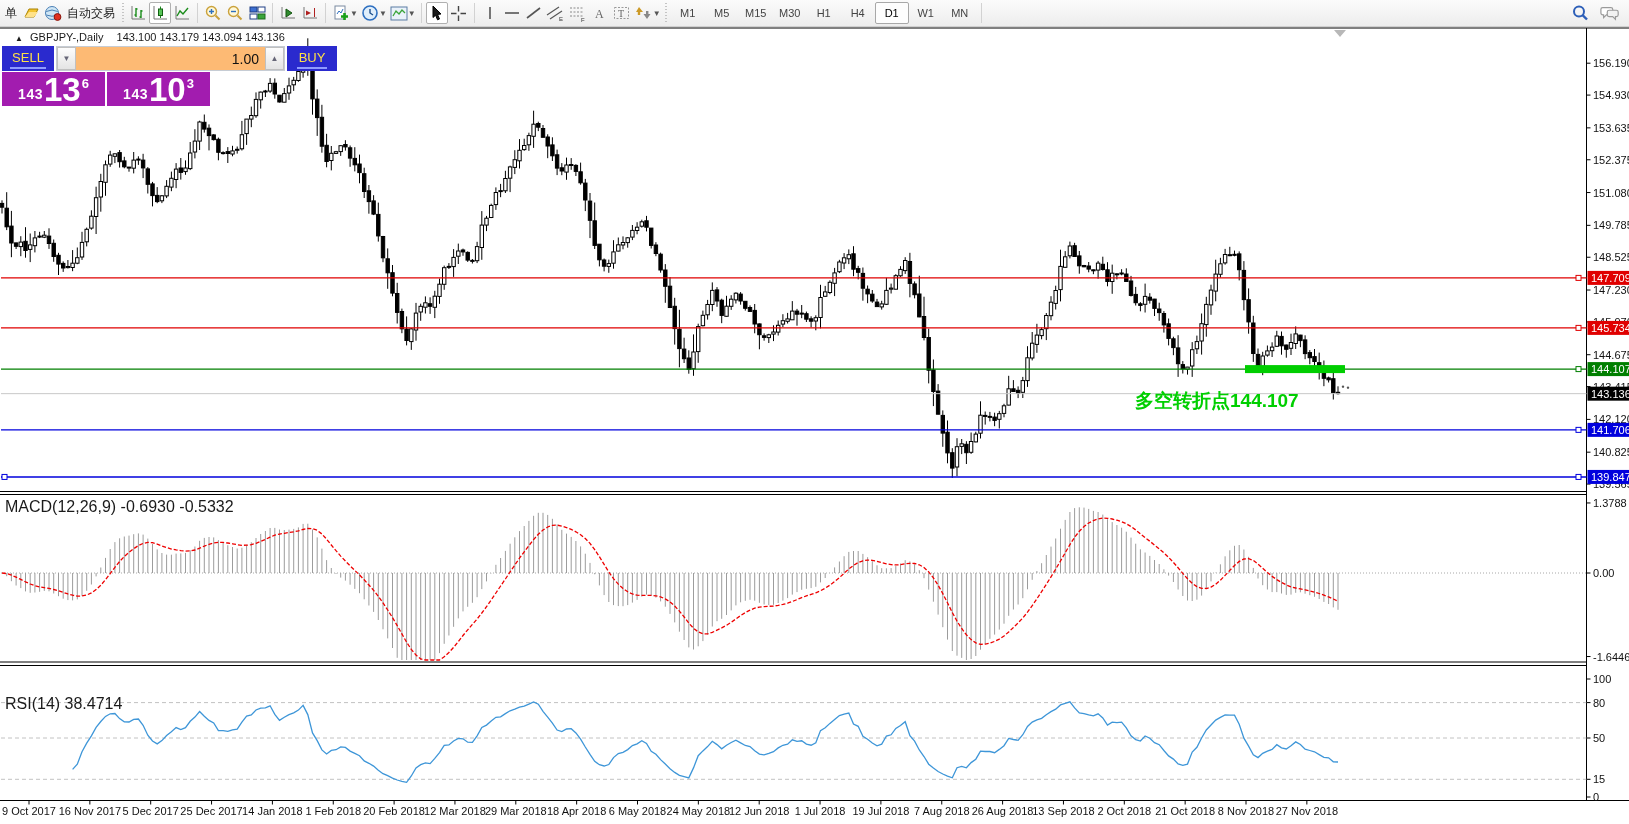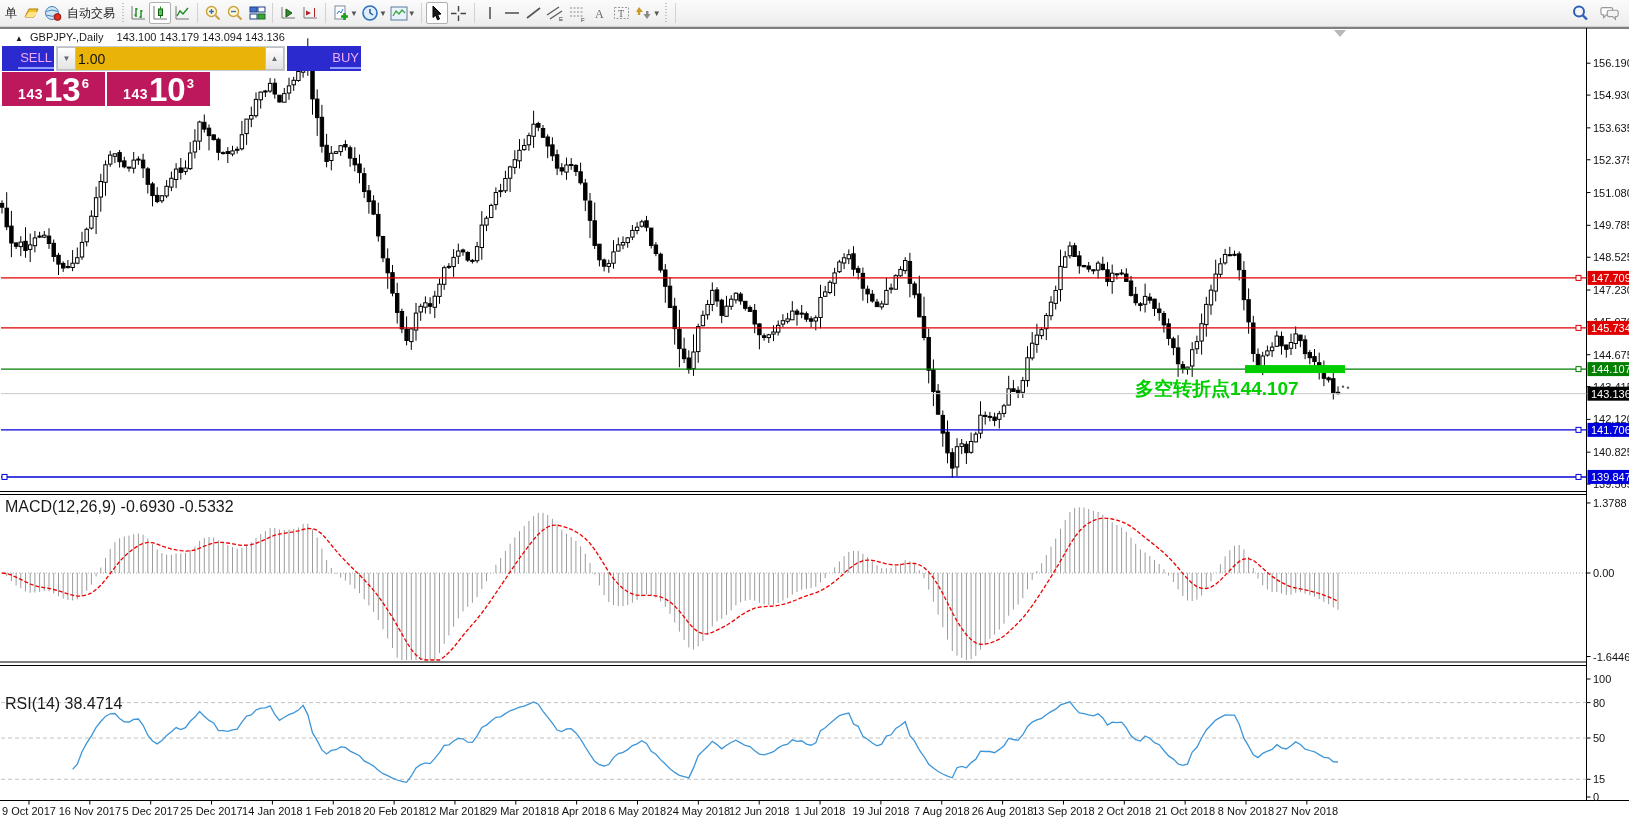--- a/index.html
+++ b/index.html
@@ -25,31 +25,31 @@
   #tb-right{position:absolute;right:8px;top:2px;display:flex;align-items:center;}
   
   #chart-title{position:absolute;left:7px;top:31px;font-size:11px;color:#1a1a1a;z-index:5;margin-left:8px;}
   #chart-title .tri{font-size:8px;margin-right:4px;}
   #svg-wrap{position:absolute;left:0;top:0;z-index:1;}
   .pane-label{position:absolute;font-size:16px;color:#1a1a1a;z-index:5;}
   #annotation{position:absolute;z-index:6;font-size:19px;font-weight:bold;white-space:nowrap;}
   
   #trade-panel{position:absolute;left:2px;top:46px;width:208px;height:60px;z-index:7;}
   #tp-row1{position:absolute;left:0;top:0;width:208px;height:25px;display:flex;}
-  .tp-btn{background:#2a2ace;color:#f0abfc;font-size:13px;display:flex;align-items:center;justify-content:flex-end;flex:none;}
+  .tp-btn{background:#2a2ace;color:#fde047;font-size:13px;display:flex;align-items:center;justify-content:center;flex:none;}
   .tp-btn .lbl{border-bottom:2px solid #8f9bff;padding:1px 2px 2px 2px;}
   #tp-sell-btn{width:52px;}
-  #tp-buy-btn{width:50px;margin-left:0;padding-left:24px;}
+  #tp-buy-btn{width:50px;margin-left:0;}
   #tp-vol{flex:1;background:#f2f2f2;border:1px solid #c6ccd4;box-sizing:border-box;display:flex;margin:0 2px;}
   .spin-btn{width:19px;background:linear-gradient(#fdfdfd,#e4e4e4);border:1px solid #c0c0c0;
     box-sizing:border-box;display:flex;align-items:center;justify-content:center;font-size:8px;color:#667;}
-  #tp-vol-input{flex:1;border:none;outline:none;font-size:14px;text-align:left;padding-right:6px;
-    font-family:"Liberation Sans",sans-serif;color:#111;background:#eab308;}
+  #tp-vol-input{flex:1;border:none;outline:none;font-size:14px;text-align:right;padding-right:6px;
+    font-family:"Liberation Sans",sans-serif;color:#111;background:#fdba74;}
   #tp-row2{position:absolute;left:0;top:26px;width:208px;height:34px;display:flex;gap:2px;}
-  .tp-price{flex:1;background:#be185d;color:#fff;display:flex;align-items:flex-end;justify-content:center;padding-bottom:1px;}
+  .tp-price{flex:1;background:#a21caf;color:#fff;display:flex;align-items:flex-end;justify-content:center;padding-bottom:1px;}
   .tp-price .big3{font-size:14px;font-weight:bold;margin:0 1px 3px 0;letter-spacing:.5px;}
   .tp-price .main{font-size:33px;font-weight:bold;line-height:30px;}
   .tp-price .sup{font-size:13px;font-weight:bold;margin:1px 0 0 1px;align-self:flex-start;padding-top:3px;}
 </style>
 </head>
 <body>
 
 <div id="app">
 
   <div id="toolbar">
@@ -208,20 +208,31 @@
     </span>
     <span class="tb-btn">
       <svg width="17" height="16" viewBox="0 0 17 16">
           <path d="M4 2 L8 7 L5.2 7 L5.2 10 L2.8 10 L2.8 7 L1 7 Z" fill="#cc9a27"></path>
           <path d="M12 14 L8.5 9 L11 9 L11 6 L13.4 6 L13.4 9 L15.5 9 Z" fill="#888"></path>
         </svg>
     </span>
     <span class="tb-caret">▼</span>
 
     <span class="tb-grip"></span>
+    <span id="tf-group" style="display:flex;">
+        <span class="tf-btn">M1</span>
+        <span class="tf-btn">M5</span>
+        <span class="tf-btn">M15</span>
+        <span class="tf-btn">M30</span>
+        <span class="tf-btn">H1</span>
+        <span class="tf-btn">H4</span>
+        <span class="tf-btn active">D1</span>
+        <span class="tf-btn">W1</span>
+        <span class="tf-btn">MN</span>
+      </span>
     <span class="tb-sep"></span>
 
     <span id="tb-right">
       <span class="tb-btn">
         <svg width="19" height="19" viewBox="0 0 19 19">
             <circle cx="8" cy="7.5" r="5" fill="none" stroke="#2d5fb8" stroke-width="2"></circle>
             <line x1="11.8" y1="11.3" x2="16" y2="15.5" stroke="#2d5fb8" stroke-width="2.4"></line>
           </svg>
       </span>
       <span class="tb-btn" style="margin-left:8px;">
@@ -263,21 +274,21 @@
         <span class="big3">143</span>
         <span class="main">10</span>
         <span class="sup">3</span>
       </div>
     </div>
   </div>
 
   <div class="pane-label" style="left:5px;top:498px;">MACD(12,26,9) -0.6930 -0.5332</div>
   <div class="pane-label" style="left:5px;top:669px;margin-top:26px;">RSI(14) 38.4714</div>
 
-  <div id="annotation" style="left: 1135px; top: 376px; color: rgb(0, 207, 0);">多空转折点144.107</div>
+  <div id="annotation" style="left: 1135px; top: 388px; color: rgb(0, 207, 0);">多空转折点144.107</div>
 
   <div id="svg-wrap"><svg width="1629" height="824" font-family="Liberation Sans, DejaVu Sans, sans-serif">
         <line x1="0" y1="28" x2="1629" y2="28" stroke="#000" stroke-width="1"></line>
         <line x1="0" y1="491.5" x2="1586.5" y2="491.5" stroke="#000" stroke-width="1"></line>
         <line x1="0" y1="494.5" x2="1586.5" y2="494.5" stroke="#000" stroke-width="1"></line>
         <line x1="0" y1="662" x2="1586.5" y2="662" stroke="#000" stroke-width="1"></line>
         <line x1="0" y1="665.5" x2="1586.5" y2="665.5" stroke="#000" stroke-width="1"></line>
         <line x1="0" y1="800.5" x2="1629" y2="800.5" stroke="#000" stroke-width="1"></line>
         <line x1="1586.5" y1="28" x2="1586.5" y2="800" stroke="#000"></line>
         <path d="M2.0 200.3 L2.0 213.5 M6.7 192.2 L6.7 230.1 M11.4 210.9 L11.4 257.2 M16.1 242.7 L16.1 249.0 M20.8 236.2 L20.8 256.2 M25.5 227.2 L25.5 257.7 M30.2 233.5 L30.2 262.1 M34.9 231.0 L34.9 252.4 M39.6 231.8 L39.6 238.1 M44.3 231.0 L44.3 238.1 M49.0 228.3 L49.0 248.9 M53.7 239.5 L53.7 261.8 M58.5 252.8 L58.5 275.0 M63.2 261.4 L63.2 271.9 M67.9 260.0 L67.9 268.5 M72.6 250.1 L72.6 271.2 M77.3 247.5 L77.3 264.2 M82.0 231.8 L82.0 259.9 M86.7 227.6 L86.7 246.4 M91.4 210.3 L91.4 229.7 M96.1 186.7 L96.1 234.0 M100.8 173.8 L100.8 211.7 M105.5 160.5 L105.5 195.8 M110.2 150.8 L110.2 166.8 M114.9 153.6 L114.9 163.1 M119.6 150.0 L119.6 167.6 M124.3 156.8 L124.3 168.3 M129.0 166.9 L129.0 171.7 M133.7 152.0 L133.7 173.4 M138.4 156.3 L138.4 164.9 M143.1 153.8 L143.1 178.1 M147.8 167.1 L147.8 193.5 M152.5 181.9 L152.5 206.4 M157.2 187.1 L157.2 203.2 M161.9 195.0 L161.9 203.1 M166.6 180.1 L166.6 198.1 M171.4 171.6 L171.4 191.2 M176.1 163.1 L176.1 188.2 M180.8 158.0 L180.8 179.6 M185.5 160.4 L185.5 174.8 M190.2 142.0 L190.2 170.1 M194.9 129.2 L194.9 158.4 M199.6 120.7 L199.6 150.0 M204.3 114.5 L204.3 132.6 M209.0 124.4 L209.0 150.4 M213.7 134.2 L213.7 140.5 M218.4 137.6 L218.4 160.3 M223.1 151.3 L223.1 154.5 M227.8 147.1 L227.8 163.0 M232.5 145.8 L232.5 156.3 M237.2 146.5 L237.2 153.6 M241.9 120.9 L241.9 150.5 M246.6 119.0 L246.6 144.9 M251.3 106.6 L251.3 127.2 M256.0 92.4 L256.0 117.8 M260.7 91.6 L260.7 108.6 M265.4 89.9 L265.4 97.0 M270.1 78.1 L270.1 92.9 M274.8 78.4 L274.8 98.7 M279.5 95.1 L279.5 102.5 M284.3 88.0 L284.3 102.2 M289.0 77.7 L289.0 99.8 M293.7 76.9 L293.7 90.9 M298.4 66.5 L298.4 81.8 M303.1 47.7 L303.1 77.7 M307.8 38.3 L307.8 75.8 M312.5 63.4 L312.5 114.7 M317.2 89.4 L317.2 135.9 M321.9 104.8 L321.9 152.7 M326.6 133.8 L326.6 167.3 M331.3 146.0 L331.3 170.4 M336.0 150.9 L336.0 153.5 M340.7 145.3 L340.7 155.9 M345.4 140.2 L345.4 150.6 M350.1 145.5 L350.1 166.8 M354.8 147.2 L354.8 171.4 M359.5 154.6 L359.5 183.3 M364.2 167.7 L364.2 198.0 M368.9 185.0 L368.9 213.7 M373.6 195.2 L373.6 215.1 M378.3 202.6 L378.3 241.6 M383.0 235.9 L383.0 262.2 M387.7 248.4 L387.7 288.8 M392.5 265.0 L392.5 296.3 M397.2 282.8 L397.2 323.5 M401.9 308.6 L401.9 333.2 M406.6 316.4 L406.6 345.4 M411.3 328.1 L411.3 349.9 M416.0 302.9 L416.0 340.7 M420.7 303.7 L420.7 320.8 M425.4 296.4 L425.4 313.5 M430.1 297.3 L430.1 313.9 M434.8 290.8 L434.8 318.1 M439.5 278.6 L439.5 303.8 M444.2 265.6 L444.2 289.8 M448.9 263.1 L448.9 269.0 M453.6 249.1 L453.6 276.9 M458.3 243.6 L458.3 264.0 M463.0 248.6 L463.0 255.8 M467.7 251.3 L467.7 261.9 M472.4 259.0 L472.4 263.5 M477.1 241.8 L477.1 263.1 M481.8 211.1 L481.8 259.8 M486.5 215.9 L486.5 231.1 M491.2 203.7 L491.2 218.1 M495.9 187.4 L495.9 209.9 M500.6 183.9 L500.6 197.2 M505.4 170.8 L505.4 193.0 M510.1 165.7 L510.1 192.1 M514.8 150.2 L514.8 174.1 M519.5 139.1 L519.5 168.5 M524.2 138.7 L524.2 150.8 M528.9 132.7 L528.9 150.8 M533.6 110.7 L533.6 147.9 M538.3 121.7 L538.3 131.1 M543.0 125.0 L543.0 137.3 M547.7 134.3 L547.7 158.2 M552.4 137.3 L552.4 161.0 M557.1 149.6 L557.1 175.1 M561.8 163.1 L561.8 175.2 M566.5 157.6 L566.5 179.8 M571.2 158.1 L571.2 169.8 M575.9 164.2 L575.9 176.0 M580.6 162.6 L580.6 184.7 M585.3 178.9 L585.3 211.1 M590.0 193.0 L590.0 238.1 M594.7 202.5 L594.7 249.0 M599.4 244.1 L599.4 266.4 M604.1 258.5 L604.1 271.4 M608.8 259.6 L608.8 272.8 M613.5 240.2 L613.5 268.7 M618.3 237.5 L618.3 251.4 M623.0 236.4 L623.0 249.3 M627.7 237.1 L627.7 247.7 M632.4 225.0 L632.4 240.1 M637.1 222.2 L637.1 234.3 M641.8 219.7 L641.8 227.6 M646.5 215.9 L646.5 231.4 M651.2 228.0 L651.2 248.5 M655.9 242.2 L655.9 256.2 M660.6 252.6 L660.6 272.7 M665.3 264.1 L665.3 302.8 M670.0 277.1 L670.0 308.1 M674.7 297.8 L674.7 344.6 M679.4 309.8 L679.4 367.3 M684.1 337.7 L684.1 363.0 M688.8 350.3 L688.8 373.7 M693.5 334.4 L693.5 375.8 M698.2 323.7 L698.2 362.8 M702.9 310.6 L702.9 326.4 M707.6 299.9 L707.6 319.6 M712.3 282.4 L712.3 311.2 M717.0 287.1 L717.0 306.8 M721.7 298.7 L721.7 323.2 M726.5 295.8 L726.5 316.6 M731.2 295.2 L731.2 309.9 M735.9 292.3 L735.9 303.5 M740.6 292.1 L740.6 304.7 M745.3 301.3 L745.3 310.6 M750.0 305.4 L750.0 311.8 M754.7 304.0 L754.7 333.3 M759.4 323.5 L759.4 349.3 M764.1 333.4 L764.1 340.7 M768.8 333.8 L768.8 343.0 M773.5 325.3 L773.5 341.1 M778.2 320.5 L778.2 335.5 M782.9 314.2 L782.9 327.0 M787.6 312.9 L787.6 323.5 M792.3 301.1 L792.3 319.9 M797.0 308.9 L797.0 325.7 M801.7 305.0 L801.7 318.2 M806.4 311.6 L806.4 322.0 M811.1 316.3 L811.1 327.3 M815.8 315.3 L815.8 330.3 M820.5 284.8 L820.5 328.4 M825.2 285.9 L825.2 296.6 M829.9 280.3 L829.9 294.2 M834.6 267.9 L834.6 296.1 M839.4 259.8 L839.4 273.1 M844.1 253.1 L844.1 269.1 M848.8 249.4 L848.8 264.1 M853.5 246.2 L853.5 276.2 M858.2 265.8 L858.2 279.4 M862.9 267.5 L862.9 300.7 M867.6 285.5 L867.6 303.2 M872.3 290.0 L872.3 302.8 M877.0 298.9 L877.0 306.6 M881.7 300.8 L881.7 309.6 M886.4 277.8 L886.4 305.0 M891.1 283.6 L891.1 293.5 M895.8 274.2 L895.8 289.3 M900.5 266.2 L900.5 276.8 M905.2 257.2 L905.2 273.9 M909.9 252.8 L909.9 297.3 M914.6 281.4 L914.6 298.4 M919.3 275.7 L919.3 317.2 M924.0 296.7 L924.0 340.4 M928.7 328.7 L928.7 383.4 M933.4 359.5 L933.4 406.1 M938.1 384.1 L938.1 414.4 M942.8 410.4 L942.8 446.8 M947.5 420.5 L947.5 463.3 M952.3 448.2 L952.3 477.9 M957.0 438.2 L957.0 476.2 M961.7 439.0 L961.7 454.1 M966.4 441.2 L966.4 464.0 M971.1 432.5 L971.1 453.9 M975.8 431.7 L975.8 442.3 M980.5 401.3 L980.5 438.5 M985.2 411.5 L985.2 424.6 M989.9 411.9 L989.9 421.4 M994.6 412.7 L994.6 426.2 M999.3 410.9 L999.3 428.5 M1004.0 403.8 L1004.0 417.3 M1008.7 375.8 L1008.7 405.4 M1013.4 380.1 L1013.4 391.6 M1018.1 386.4 L1018.1 398.1 M1022.8 376.9 L1022.8 398.0 M1027.5 346.2 L1027.5 386.9 M1032.2 332.0 L1032.2 360.4 M1036.9 323.8 L1036.9 352.8 M1041.6 327.5 L1041.6 339.3 M1046.3 313.0 L1046.3 340.1 M1051.0 296.2 L1051.0 320.3 M1055.7 285.7 L1055.7 309.5 M1060.5 249.7 L1060.5 301.4 M1065.2 251.1 L1065.2 267.7 M1069.9 241.6 L1069.9 258.4 M1074.6 242.8 L1074.6 256.9 M1079.3 251.0 L1079.3 273.7 M1084.0 264.9 L1084.0 267.2 M1088.7 262.0 L1088.7 272.3 M1093.4 269.7 L1093.4 274.2 M1098.1 260.9 L1098.1 278.7 M1102.8 256.7 L1102.8 270.6 M1107.5 262.2 L1107.5 286.3 M1112.2 264.6 L1112.2 293.8 M1116.9 273.1 L1116.9 279.4 M1121.6 269.2 L1121.6 275.3 M1126.3 268.3 L1126.3 281.9 M1131.0 275.9 L1131.0 296.5 M1135.7 286.9 L1135.7 305.5 M1140.4 302.1 L1140.4 311.3 M1145.1 283.6 L1145.1 312.5 M1149.8 293.2 L1149.8 303.6 M1154.5 298.9 L1154.5 316.0 M1159.2 302.7 L1159.2 320.8 M1163.9 311.1 L1163.9 332.6 M1168.6 318.5 L1168.6 345.4 M1173.4 336.7 L1173.4 355.2 M1178.1 335.2 L1178.1 376.9 M1182.8 361.1 L1182.8 373.5 M1187.5 366.9 L1187.5 374.6 M1192.2 342.1 L1192.2 376.9 M1196.9 335.6 L1196.9 354.0 M1201.6 313.5 L1201.6 354.6 M1206.3 296.8 L1206.3 336.7 M1211.0 284.7 L1211.0 314.8 M1215.7 259.7 L1215.7 301.3 M1220.4 257.8 L1220.4 277.6 M1225.1 248.9 L1225.1 264.7 M1229.8 246.8 L1229.8 256.2 M1234.5 250.6 L1234.5 256.3 M1239.2 251.4 L1239.2 280.4 M1243.9 261.1 L1243.9 310.4 M1248.6 288.4 L1248.6 333.7 M1253.3 315.8 L1253.3 361.9 M1258.0 348.5 L1258.0 367.7 M1262.7 351.8 L1262.7 375.2 M1267.4 345.5 L1267.4 356.7 M1272.1 342.3 L1272.1 357.0 M1276.8 330.8 L1276.8 347.0 M1281.5 331.5 L1281.5 354.7 M1286.3 344.6 L1286.3 357.7 M1291.0 333.7 L1291.0 355.0 M1295.7 326.4 L1295.7 349.0 M1300.4 334.8 L1300.4 347.2 M1305.1 335.3 L1305.1 359.2 M1309.8 350.1 L1309.8 364.3 M1314.5 349.0 L1314.5 370.0 M1319.2 352.6 L1319.2 379.5 M1323.9 360.5 L1323.9 386.2 M1328.6 376.6 L1328.6 382.5 M1333.3 369.8 L1333.3 399.5 M1338.0 386.3 L1338.0 394.5 " stroke="#000" stroke-width="1" fill="none"></path>

